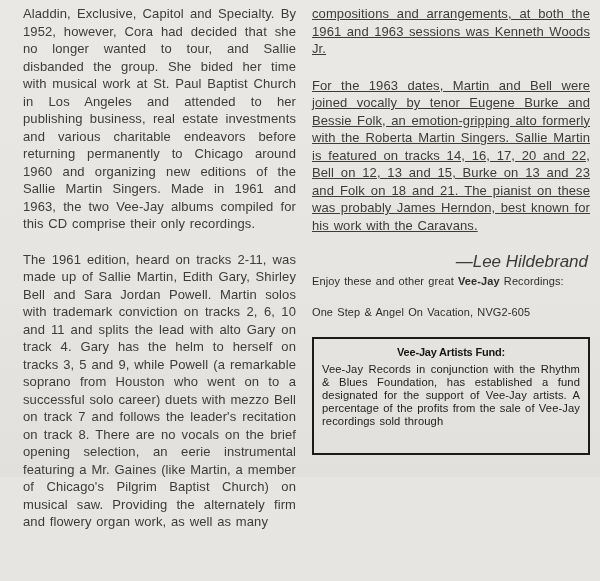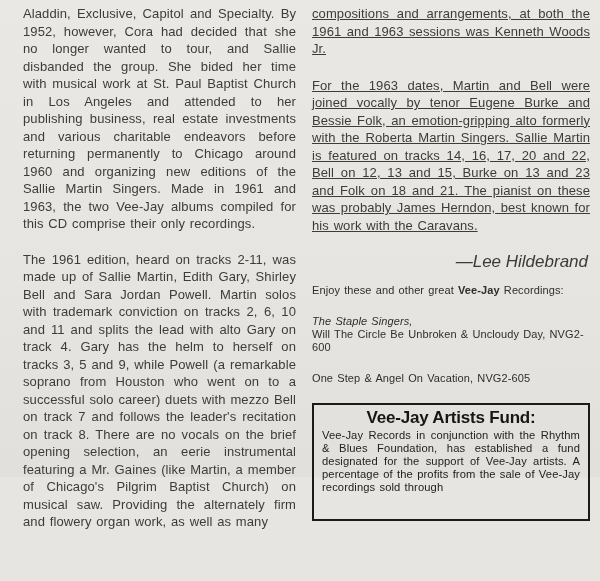--- a/index.html
+++ b/index.html
@@ -23,41 +23,41 @@
   .col p { margin: 0 0 18px 0; letter-spacing: 0.1px; word-spacing: 1px; }
   .col-right p.body-para { margin-bottom: 19px; text-decoration: underline; }
   .byline {
     text-align: right;
     font-style: italic;
     font-size: 17px;
     color: #3a3a3a;
     margin: 2px 2px 0 0;
   }
   .promo {
-    margin-top: 13px;
+    margin-top: 4px;
     font-size: 11px;
     line-height: 13px;
     color: #2e2e2e;
     text-align: left;
     letter-spacing: -0.1px;
   }
   .promo-intro { margin: 0 0 3px 0; }
   .promo-item { margin: 0 0 4px 0; }
   .promo-artist { font-style: italic; display: block; }
   .promo b, .promo-intro b { font-weight: bold; }
   .fund-box {
     margin-top: 13px;
     border: 2px solid #1b1b1b;
     padding: 3px 8px 6px 8px;
     color: #222;
   }
   .fund-title {
     text-align: center;
     font-weight: bold;
-    font-size: 17px;
+    font-size: 11px;
     line-height: 20px;
     letter-spacing: -0.2px;
     margin-bottom: 1px;
     color: #161616;
   }
   .fund-body {
     font-size: 11.2px;
     line-height: 13.2px;
     text-align: justify;
     letter-spacing: -0.15px;
@@ -76,24 +76,20 @@
 
   <div class="col col-right">
     <p class="body-para">compositions and arrangements, at both the 1961 and 1963 sessions was Kenneth Woods Jr.</p>
     <p class="body-para">For the 1963 dates, Martin and Bell were joined vocally by tenor Eugene Burke and Bessie Folk, an emotion-gripping alto formerly with the Roberta Martin Singers. Sallie Martin is featured on tracks 14, 16, 17, 20 and 22, Bell on 12, 13 and 15, Burke on 13 and 23 and Folk on 18 and 21. The pianist on these was probably James Herndon, best known for his work with the Caravans.</p>
 
     <div class="byline">—Lee Hildebrand</div>
 
     <div class="promo">
       <p class="promo-intro"><span>Enjoy these and other great </span><b>Vee-Jay</b><span> Recordings:</span></p>
       <p class="promo-item">
-        <span class="promo-artist">The Staple Singers,</span>
-        <span class="promo-title">Will The Circle Be Unbroken &amp; Uncloudy Day, NVG2-600</span>
-      </p>
-      <p class="promo-item">
         <span class="promo-title">One Step &amp; Angel On Vacation, NVG2-605</span>
       </p>
     </div>
 
     <div class="fund-box">
       <div class="fund-title">Vee-Jay Artists Fund:</div>
       <p class="fund-body"><span>Vee-Jay Records in conjunction with the Rhythm &amp; Blues Foundation, has established a fund designated for the support of Vee-Jay artists. A percentage of the profits from the sale of Vee-Jay recordings sold through </span></p>
     </div>
   </div>
 

